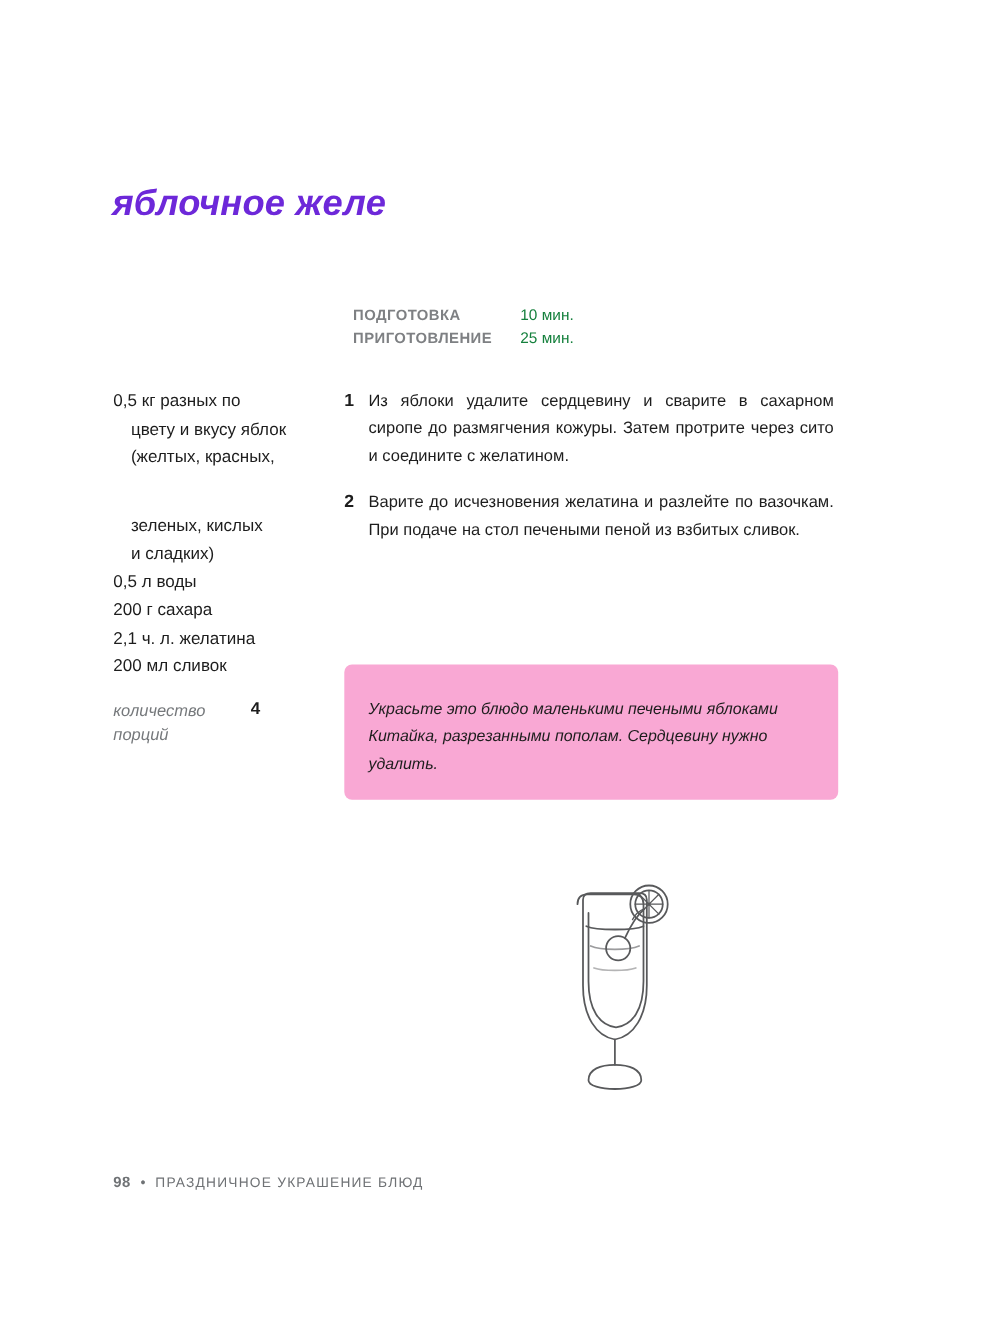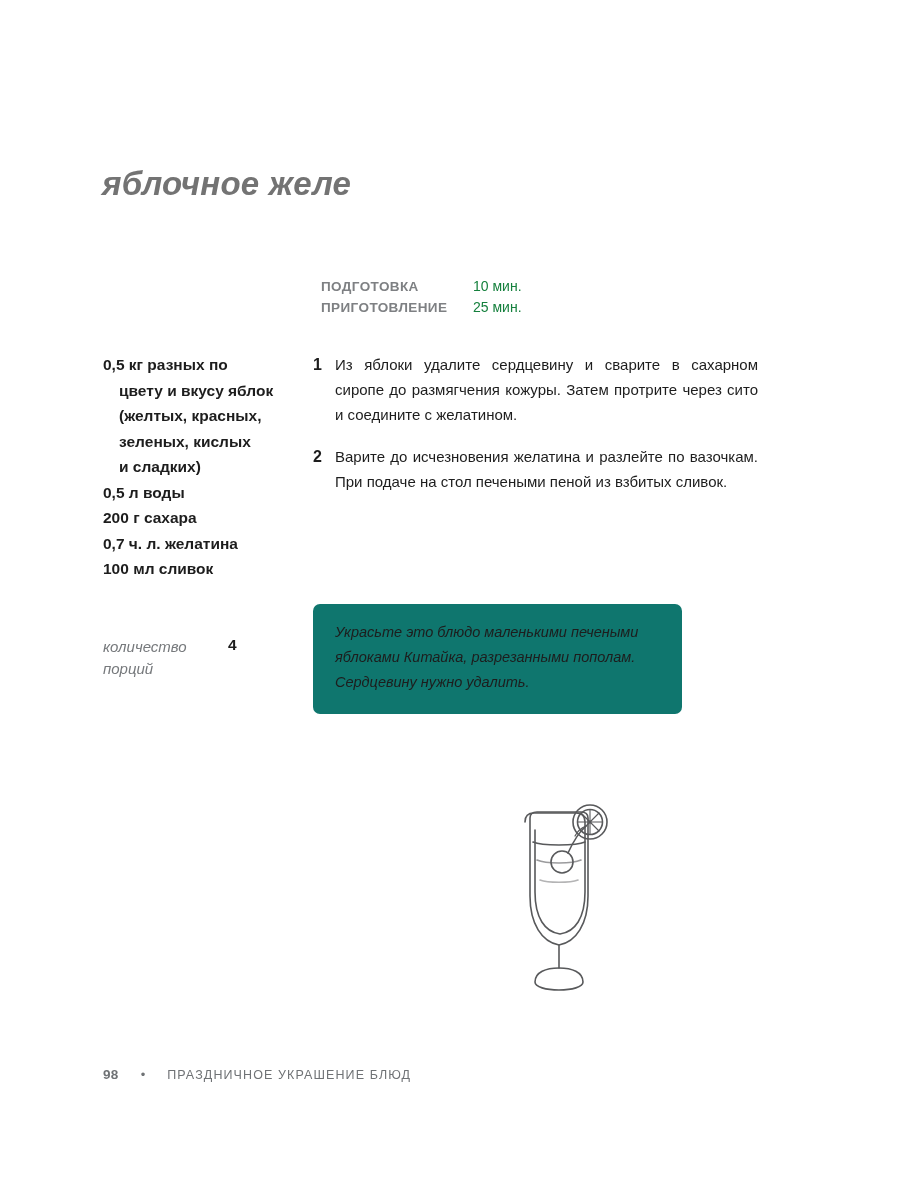--- a/index.html
+++ b/index.html
@@ -22,21 +22,21 @@
   }
 
   
   .recipe-title {
     position: absolute;
     left: 102px;
     top: 143px;
     font-size: 33px;
     font-weight: bold;
     font-style: italic;
-    color: #737373;
+    color: #6d28d9;
     letter-spacing: 0.2px;
     white-space: nowrap;
   }
 
   
   .timing {
     position: absolute;
     left: 321px;
     top: 278px;
     width: 300px;
@@ -61,21 +61,21 @@
 
   
   .ingredients {
     position: absolute;
     left: 103px;
     top: 352px;
     width: 200px;
   }
   .ingredient {
     font-size: 15.5px;
-    font-weight: bold;
+    font-weight: normal;
     color: #1d1d1d;
     line-height: 25.5px;
     margin: 0;
     padding-left: 0;
     text-indent: 0;
   }
   .ingredient.wrap {
     padding-left: 16px;
     text-indent: -16px;
   }
@@ -129,24 +129,24 @@
     line-height: 25px;
     text-align: justify;
     flex: 1;
   }
 
   
   .tip-box {
     position: absolute;
     left: 313px;
     top: 604px;
-    width: 369px;
-    background: #0f766e;
+    width: 449px;
+    background: #f9a8d4;
     border-radius: 7px;
-    padding: 16px 22px 19px 22px;
+    padding: 29px 22px 19px 22px;
     box-sizing: border-box;
   }
   .tip-text {
     font-size: 14.5px;
     font-style: italic;
     color: #1d1d1d;
     line-height: 25px;
     margin: 0;
   }
 
@@ -159,21 +159,21 @@
     height: 200px;
   }
 
   
   .footer {
     position: absolute;
     left: 103px;
     top: 1067px;
     display: flex;
     align-items: baseline;
-    gap: 22px;
+    gap: 9px;
   }
   .footer-page {
     font-size: 13.5px;
     font-weight: bold;
     color: #6f7275;
     letter-spacing: 0.3px;
   }
   .footer-dot {
     font-size: 13px;
     color: #6f7275;
@@ -200,26 +200,26 @@
     <div class="timing-row">
       <span class="timing-label">ПРИГОТОВЛЕНИЕ</span>
       <span class="timing-value">25 мин.</span>
     </div>
   </div>
 
   <div class="ingredients">
     <p class="ingredient">0,5 кг разных по</p>
     <p class="ingredient wrap" style="padding-left:16px;text-indent:0;">цвету и вкусу яблок</p>
     <p class="ingredient wrap" style="padding-left:16px;text-indent:0;">(желтых, красных,</p>
-    <p class="ingredient wrap" style="padding-left:16px;text-indent:0;">зеленых, кислых</p>
+    <p class="ingredient wrap" style="padding-left:16px;text-indent:0;margin-top:37px;">зеленых, кислых</p>
     <p class="ingredient wrap" style="padding-left:16px;text-indent:0;">и сладких)</p>
     <p class="ingredient">0,5 л воды</p>
     <p class="ingredient">200 г сахара</p>
-    <p class="ingredient">0,7 ч. л. желатина</p>
-    <p class="ingredient">100 мл сливок</p>
+    <p class="ingredient">2,1 ч. л. желатина</p>
+    <p class="ingredient">200 мл сливок</p>
   </div>
 
   <div class="servings">
     <span class="servings-label">количество порций</span><span class="servings-value">4</span>
   </div>
 
   <div class="steps">
     <div class="step">
       <div class="step-num">1</div>
       <div class="step-text">Из яблоки удалите сердцевину и сварите в сахарном сиропе до размягчения кожуры. Затем протрите через сито и соедините с желатином.</div>

